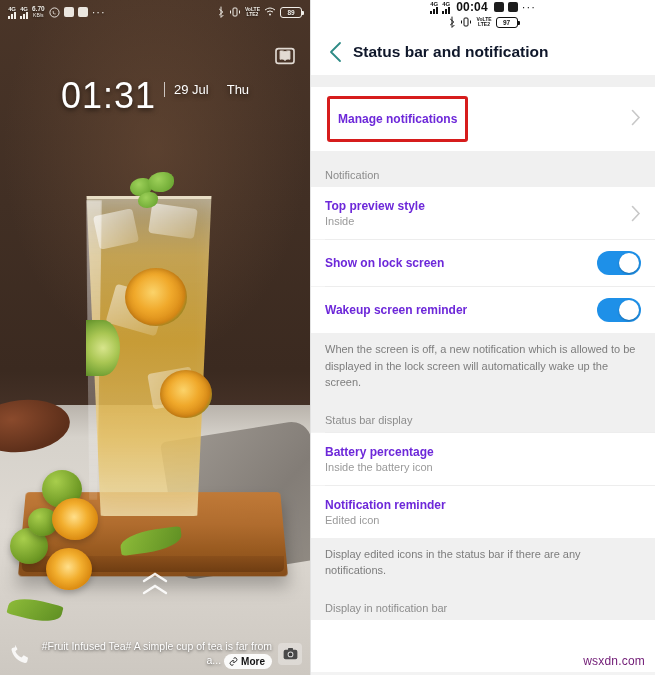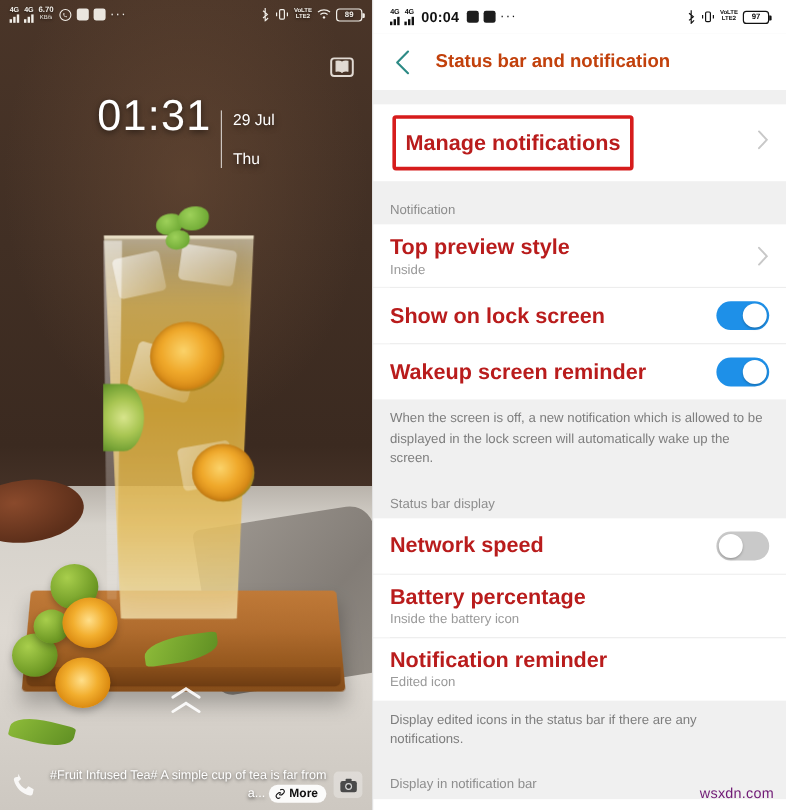--- a/index.html
+++ b/index.html
@@ -135,22 +135,22 @@
 
   
   .clockwrap{
     position:absolute; top:78px; left:0; right:0; z-index:11;
     display:flex; justify-content:center; align-items:flex-start; gap:8px;
     color:#fff; text-shadow:0 2px 5px rgba(0,0,0,.55);
   }
   .bigclock{ font-size:36px; font-weight:300; letter-spacing:1px; line-height:1; }
   .datecol{
     border-left:1px solid rgba(255,255,255,.7);
-    padding-left:9px; margin-top:14px;
-    display:flex; flex-direction:column; gap:18px;
+    padding-left:9px; margin-top:4px;
+    display:flex; flex-direction:row; gap:18px;
     font-size:13px; font-weight:400;
   }
   .magazine{
     position:absolute; top:46px; right:14px; z-index:11;
     width:22px; height:20px; display:flex; align-items:center; justify-content:center;
     color:#efe9e2; opacity:.92;
   }
   .unlock-chevrons{
     position:absolute; left:0; right:0; top:572px; z-index:11;
     display:flex; flex-direction:column; align-items:center; gap:1px;
@@ -180,40 +180,40 @@
   }
 
   
   .settings{
     position:relative; width:345px; height:675px;
     background:#f3f3f3; border-left:1px solid #e2e2e2;
     overflow:hidden;
   }
   .set-statusbar{
     height:28px; display:flex; align-items:center; justify-content:space-between;
-    padding:0 14px; background:#ffffff; color:#111; font-size:9px;
+    padding:0 14px; background:#ffffff; color:#111; font-size:9px;flex-direction:column;
   }
   .set-time{ font-size:12px; font-weight:600; letter-spacing:.2px; margin:0 2px;}
   .set-header{
     height:47px; background:#fff; display:flex; align-items:center; gap:2px;
     padding:0 10px;
   }
   .back-chevron{ width:30px; height:30px; display:flex; align-items:center; justify-content:center; color:#2e8b86;}
-  .set-title{ font-size:15.5px; font-weight:700; color:#c2410c; margin-left:10px;}
+  .set-title{ font-size:15.5px; font-weight:700; color:#0f172a; }
 
   .gap{ height:12px; background:#f0f0f0; }
   .gap-sm{ height:9px; background:#f0f0f0; }
 
   .row{
     background:#fff; display:flex; align-items:center; justify-content:space-between;
     padding:0 14px; min-height:46px;
   }
   .row.tall{ min-height:52px; }
   .row-text{ display:flex; flex-direction:column; gap:2px; }
-  .row-title{ font-size:18px; font-weight:700; color:#b91c1c; }
+  .row-title{ font-size:12px; font-weight:700; color:#6d28d9; }
   .row-sub{ font-size:11px; color:#9a9a9a; }
   .chev{ color:#c8c8c8; display:flex; align-items:center;}
   .divider{ height:1px; background:#ededed; margin-left:14px; background-clip:content-box;}
 
   .section-label{
     background:#f0f0f0; color:#8d8d8d; font-size:11px;
     padding:9px 14px 6px;
   }
   .helptext{
     background:#f0f0f0; color:#7d7d7d; font-size:11px; line-height:1.5;
@@ -483,26 +483,20 @@
       <span class="row-title">Wakeup screen reminder</span>
       <span class="toggle on">
           <span class="knob"></span>
         </span>
     </div>
 
     <div class="helptext">When the screen is off, a new notification which is allowed to be displayed in the lock screen will automatically wake up the screen.</div>
 
     <div class="section-label">Status bar display</div>
 
-    <div class="row">
-      <span class="row-title">Network speed</span>
-      <span class="toggle off">
-          <span class="knob"></span>
-        </span>
-    </div>
     <div class="divider"></div>
 
     <div class="row tall">
       <div class="row-text">
         <span class="row-title">Battery percentage</span>
         <span class="row-sub">Inside the battery icon</span>
       </div>
     </div>
     <div class="divider"></div>
 

